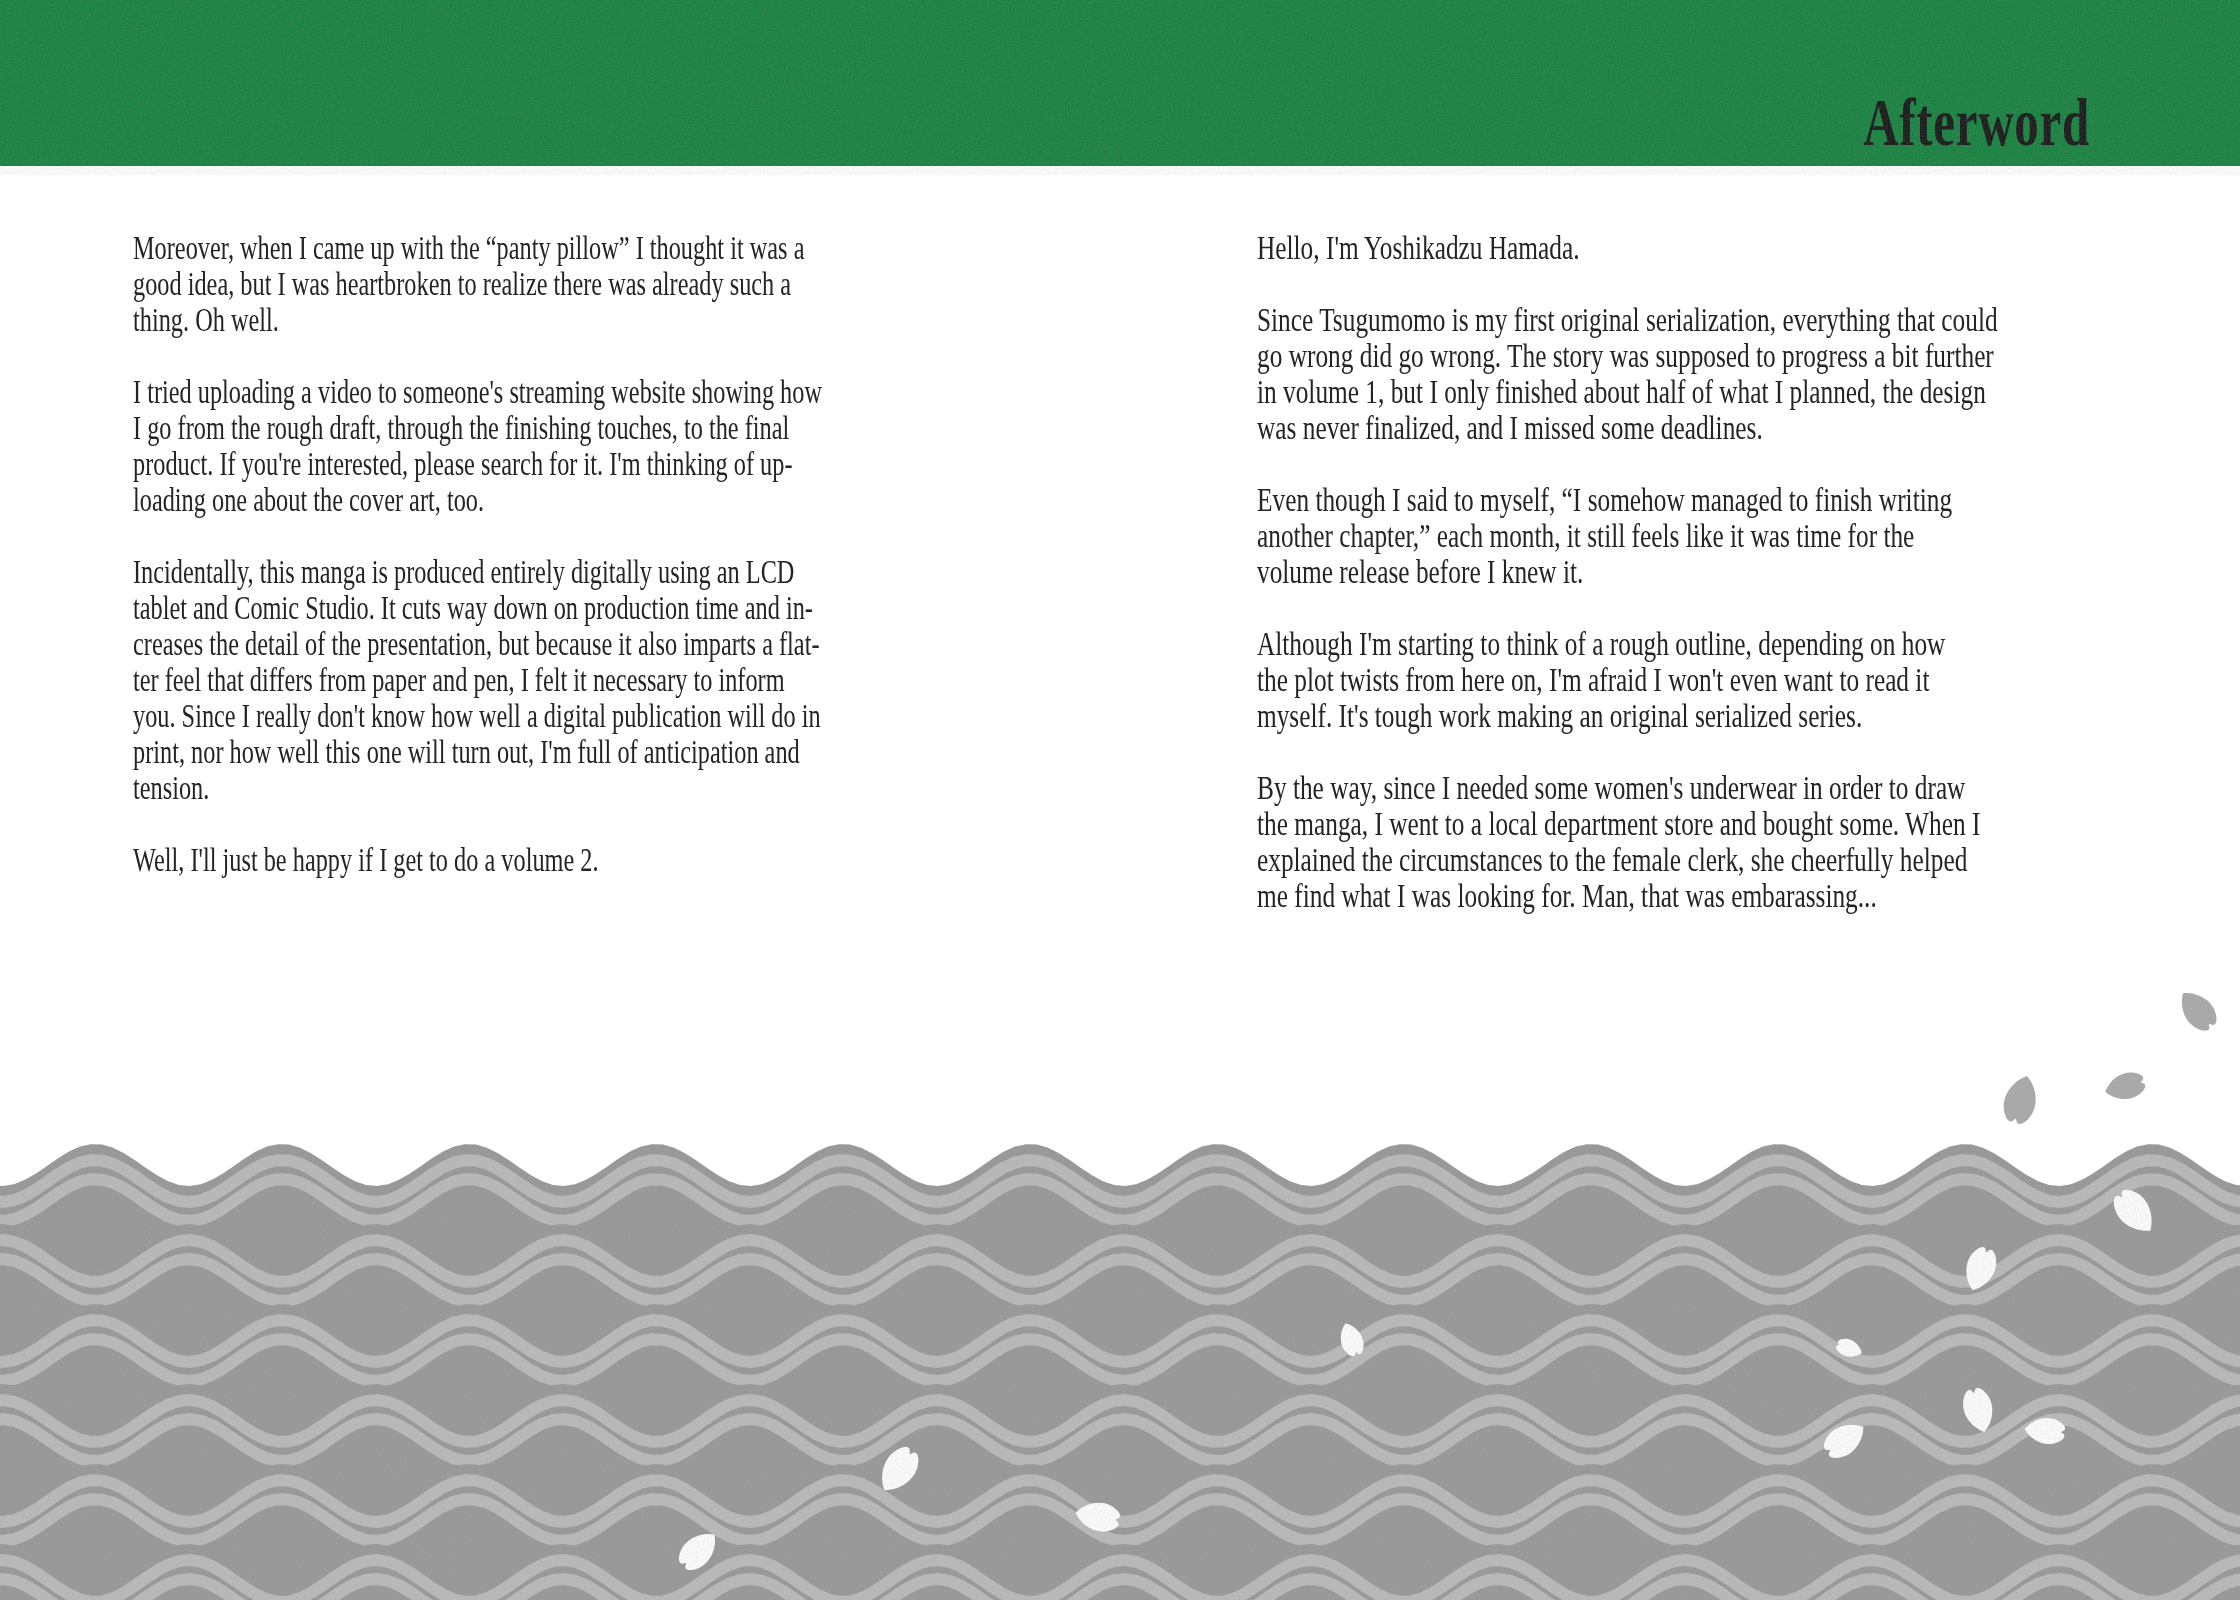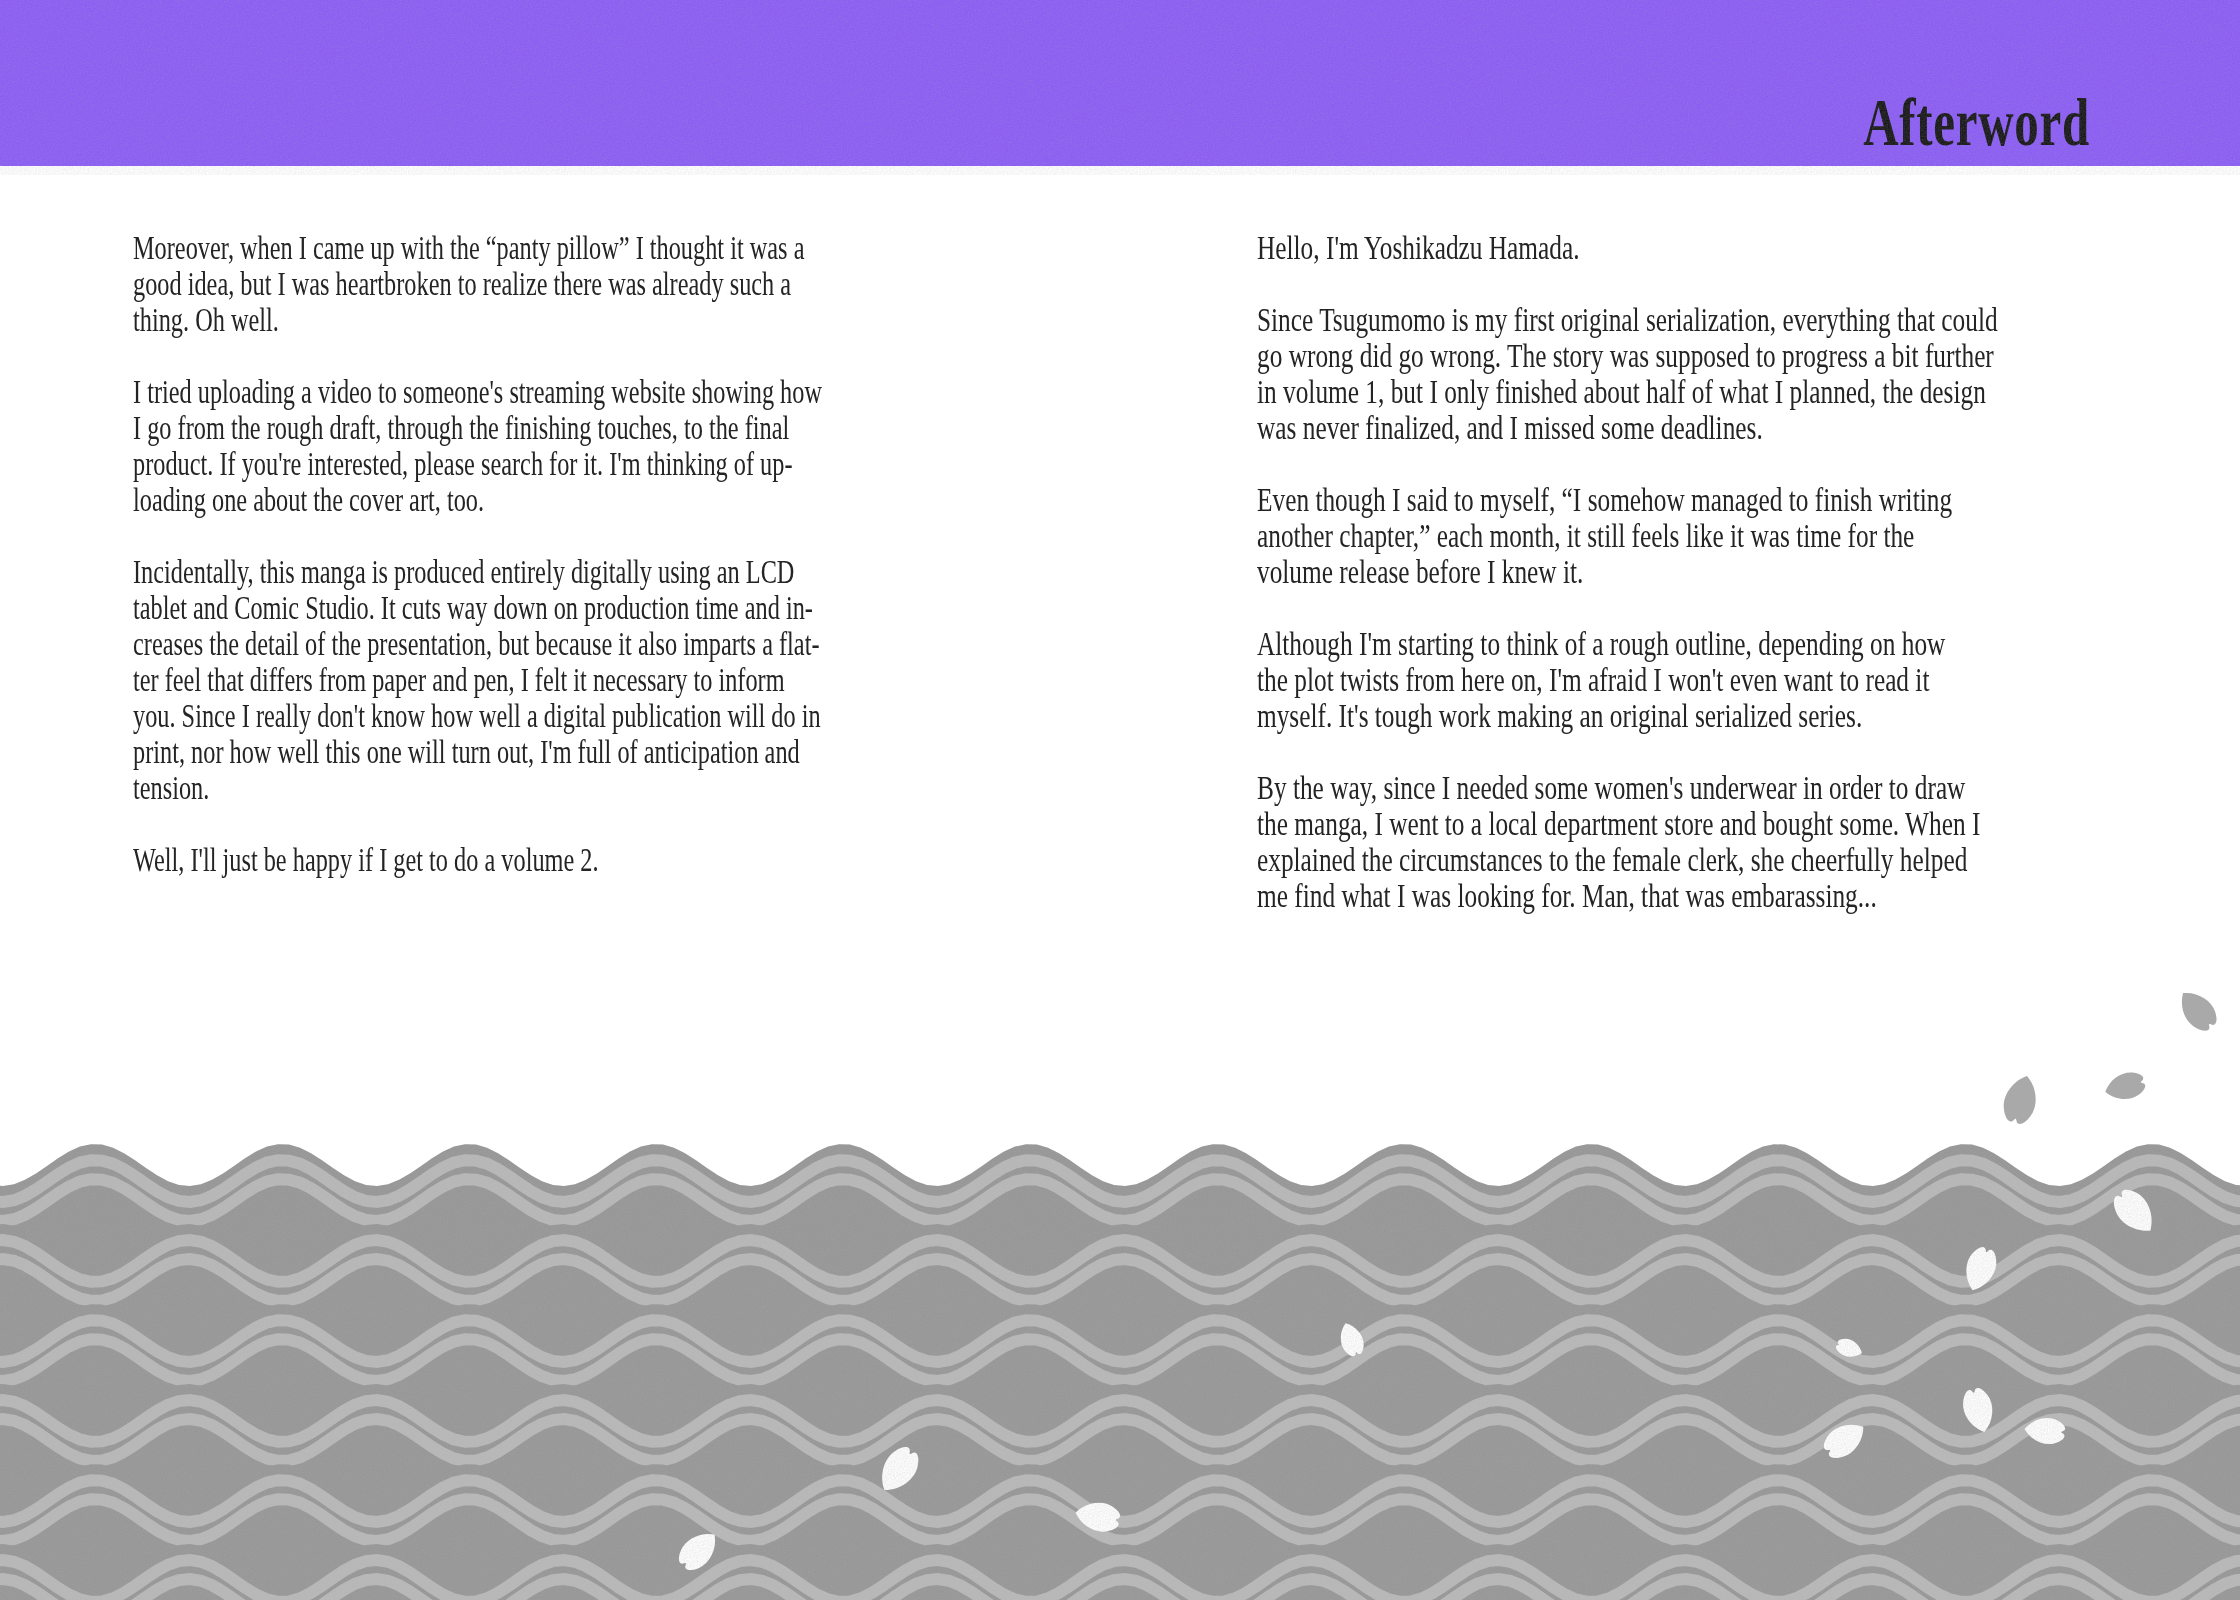--- a/index.html
+++ b/index.html
@@ -3,21 +3,21 @@
 <meta charset="utf-8">
 <style>
   html,body{margin:0;padding:0;}
   body{
     width:2240px;height:1600px;position:relative;overflow:hidden;
     background:#ffffff;
     font-family:"Liberation Serif", serif;
   }
   .header-band{
     position:absolute;left:0;top:0;width:2240px;height:166px;
-    background:#8b5cf6;
+    background:#15803d;
     text-align:right;
   }
   .page-title{
     position:absolute;right:150px;bottom:4px;
     font-size:68px;font-weight:bold;color:#161616;
     transform:scaleX(0.72);transform-origin:100% 100%;
     letter-spacing:1px;white-space:nowrap;
   }
   .col{
     position:absolute;top:230px;

